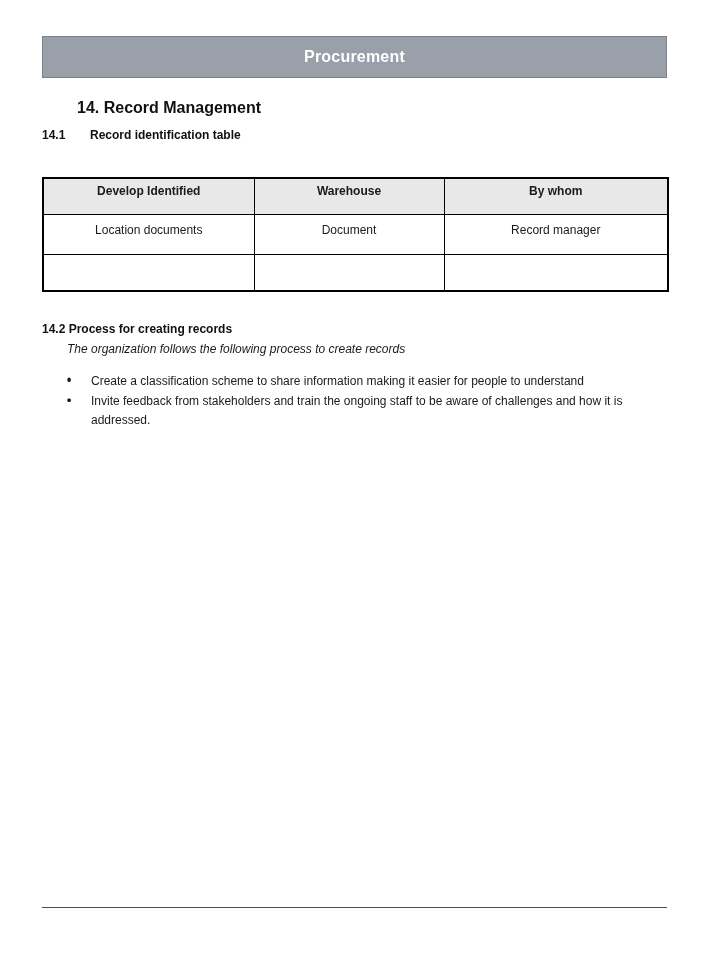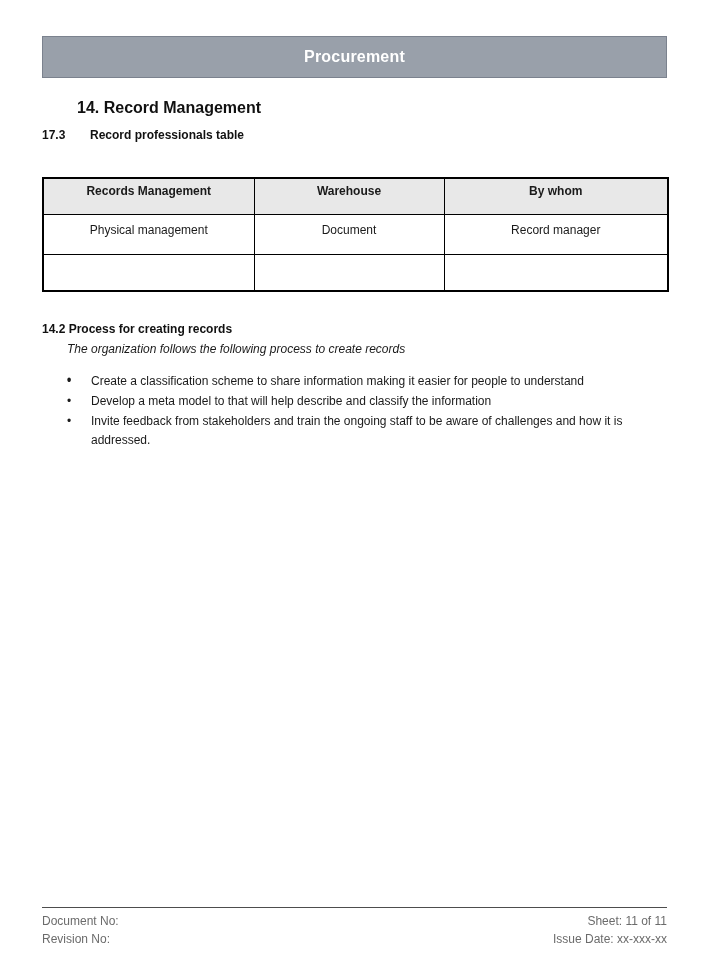--- a/index.html
+++ b/index.html
@@ -125,39 +125,39 @@
 
 <div class="page">
 
   <div class="title-bar">
     <span class="doc-title">Procurement</span>
   </div>
 
   <div class="section-heading">14. Record Management</div>
 
   <div class="sub-heading">
-    <span class="sub-num">17.3</span><span>Record professionals table</span>
+    <span class="sub-num">14.1</span><span>Record identification table</span>
   </div>
 
   <table class="record-table">
     <colgroup>
       <col class="col-1">
         <col class="col-2">
         <col class="col-3">
     </colgroup>
     <thead>
       <tr>
-        <th>Records Management</th>
+        <th>Develop Identified</th>
         <th>Warehouse</th>
         <th>By whom</th>
       </tr>
     </thead>
     <tbody>
       <tr>
-        <td class="r1">Physical management</td>
+        <td class="r1">Location documents</td>
         <td class="r1">Document</td>
         <td class="r1">Record manager</td>
       </tr>
       <tr>
         <td class="r2"></td>
         <td class="r2"></td>
         <td class="r2"></td>
       </tr>
     </tbody>
   </table>
@@ -168,34 +168,23 @@
   <ul class="process-list">
     <li>
       <span class="bullet">•</span>
     </li>
     <li>
       <span class="bullet">•</span>
       <span>Create a classification scheme to share information making it easier for people to understand</span>
     </li>
     <li>
       <span class="bullet">•</span>
-      <span>Develop a meta model to that will help describe and classify the information</span>
     </li>
     <li>
       <span class="bullet">•</span>
       <span>Invite feedback from stakeholders and train the ongoing staff to be aware of challenges and how it is addressed.</span>
     </li>
   </ul>
 
   <div class="footer-rule"></div>
 
-  <div class="footer">
-    <div class="f-left">
-      <span>Document No:</span>
-      <span>Revision No:</span>
-    </div>
-    <div class="f-right">
-      <span>Sheet: 11 of 11</span>
-      <span>Issue Date: xx-xxx-xx</span>
-    </div>
-  </div>
 
 </div>
 
 </body></html>

